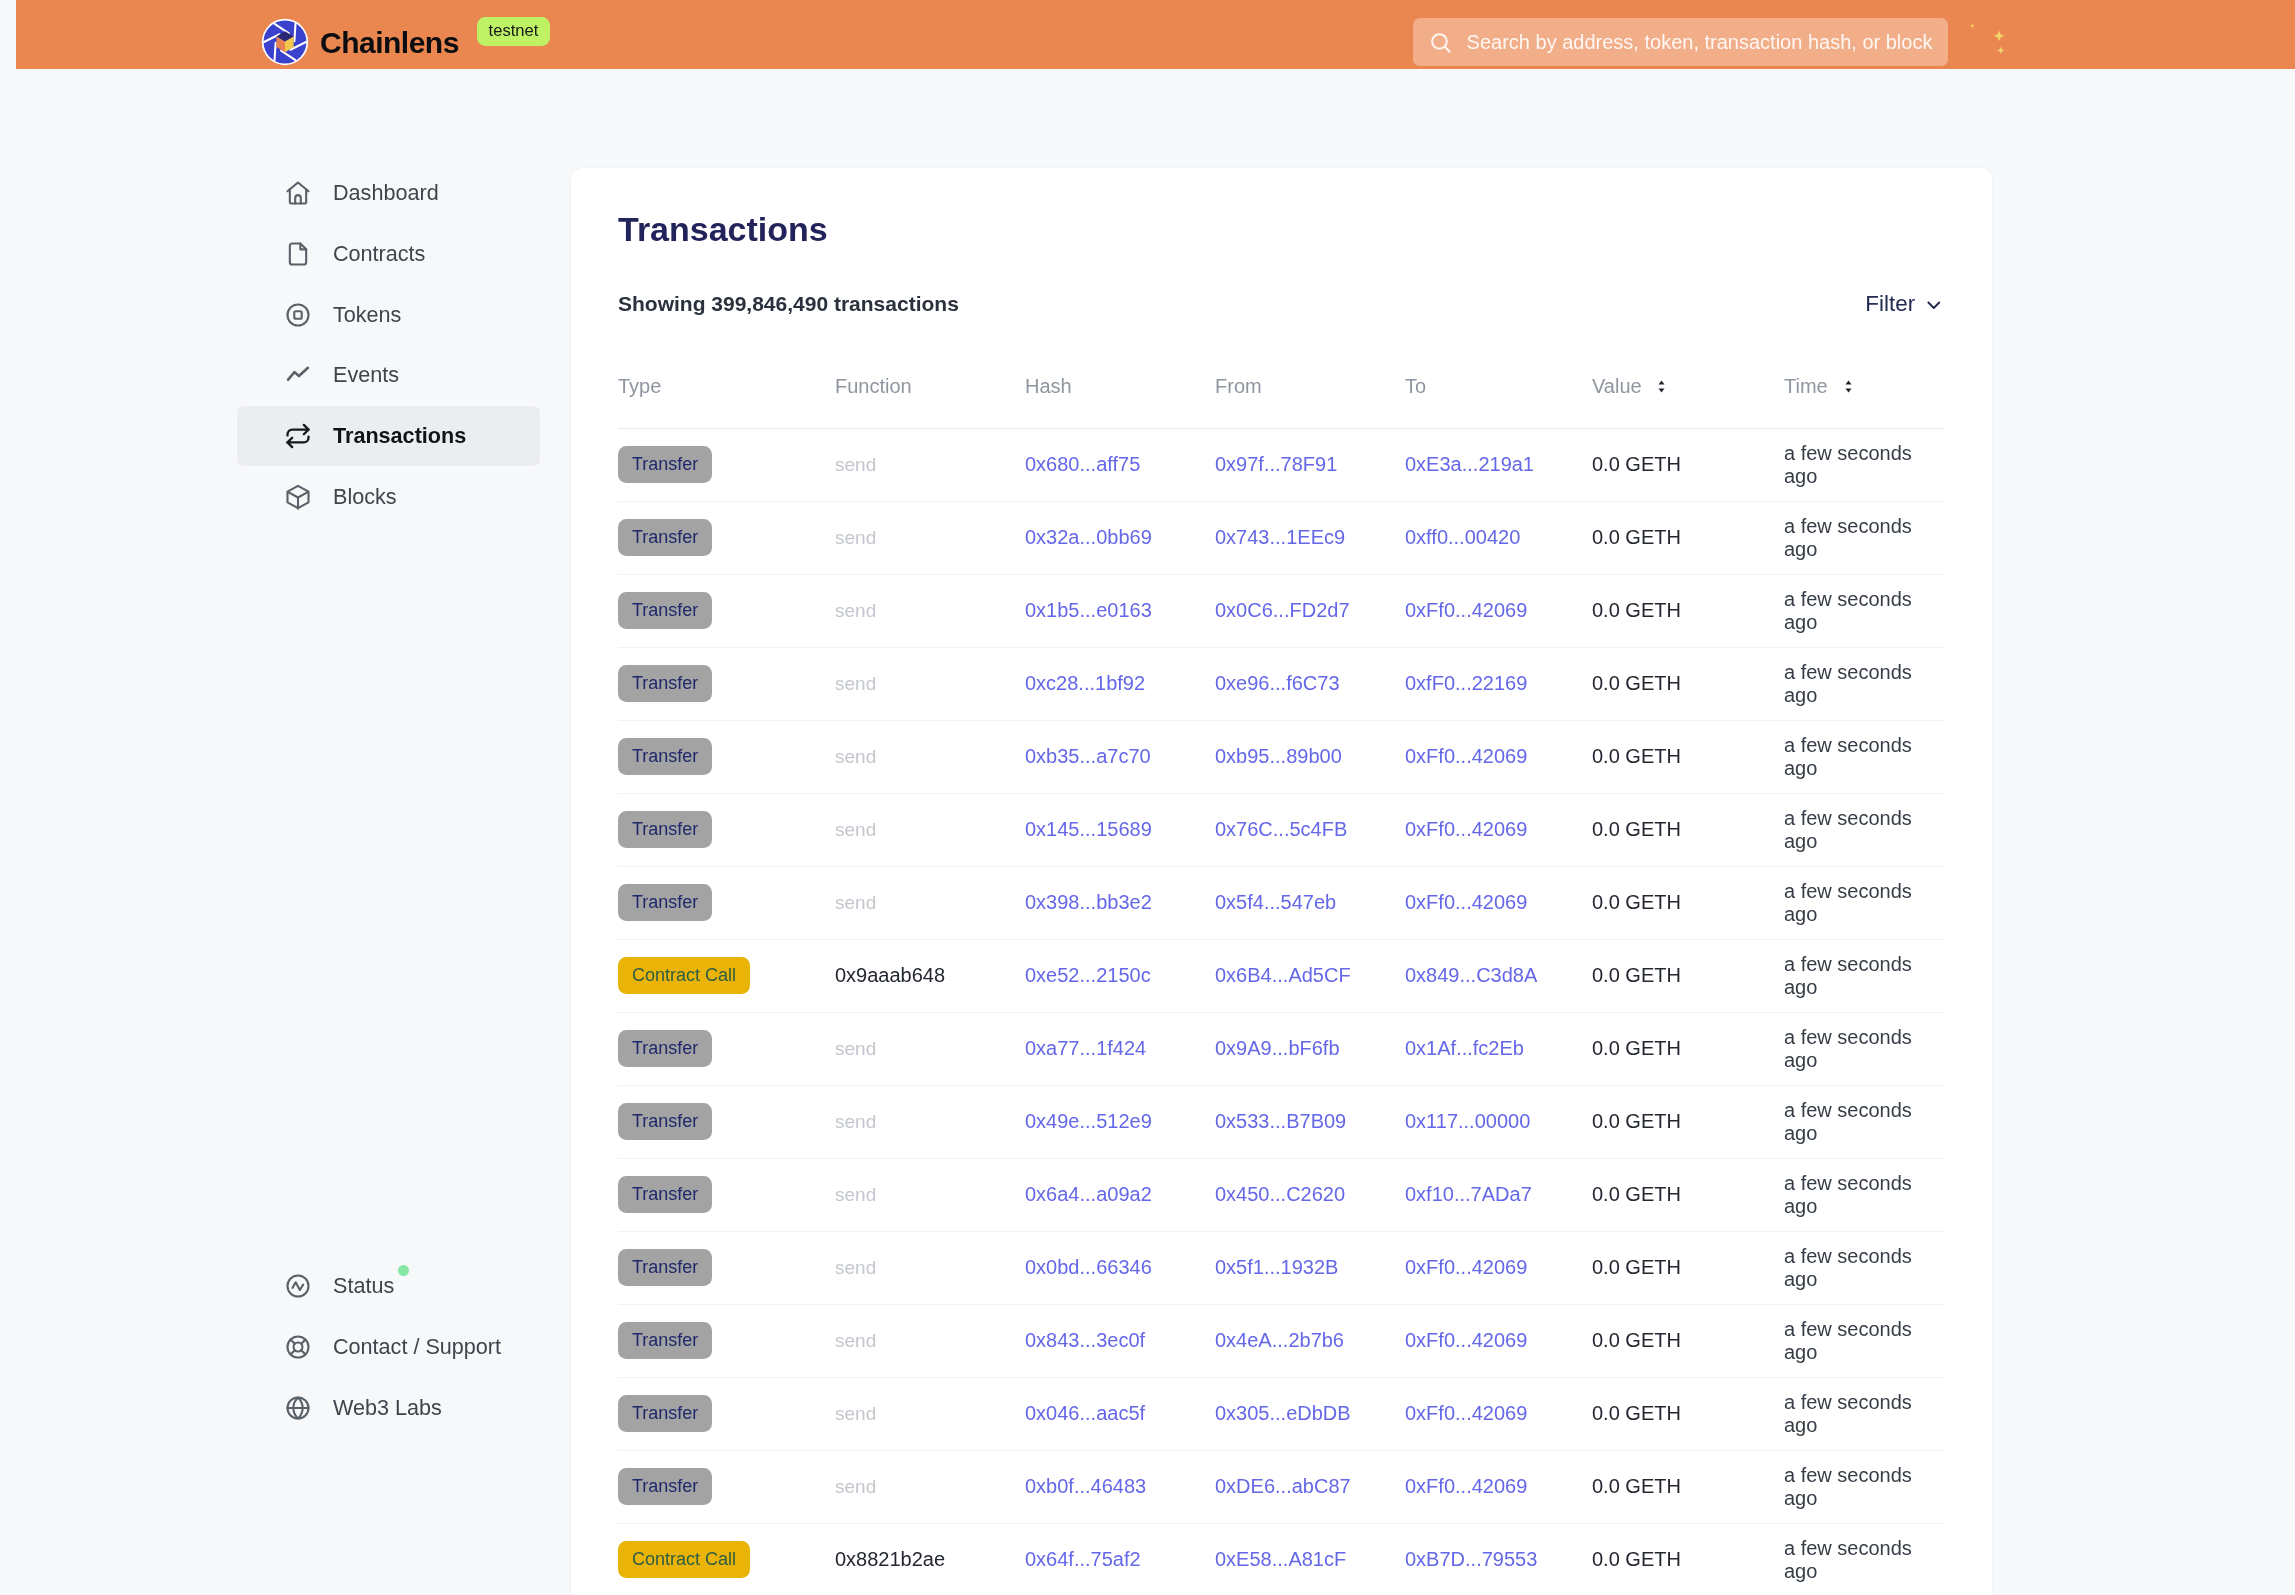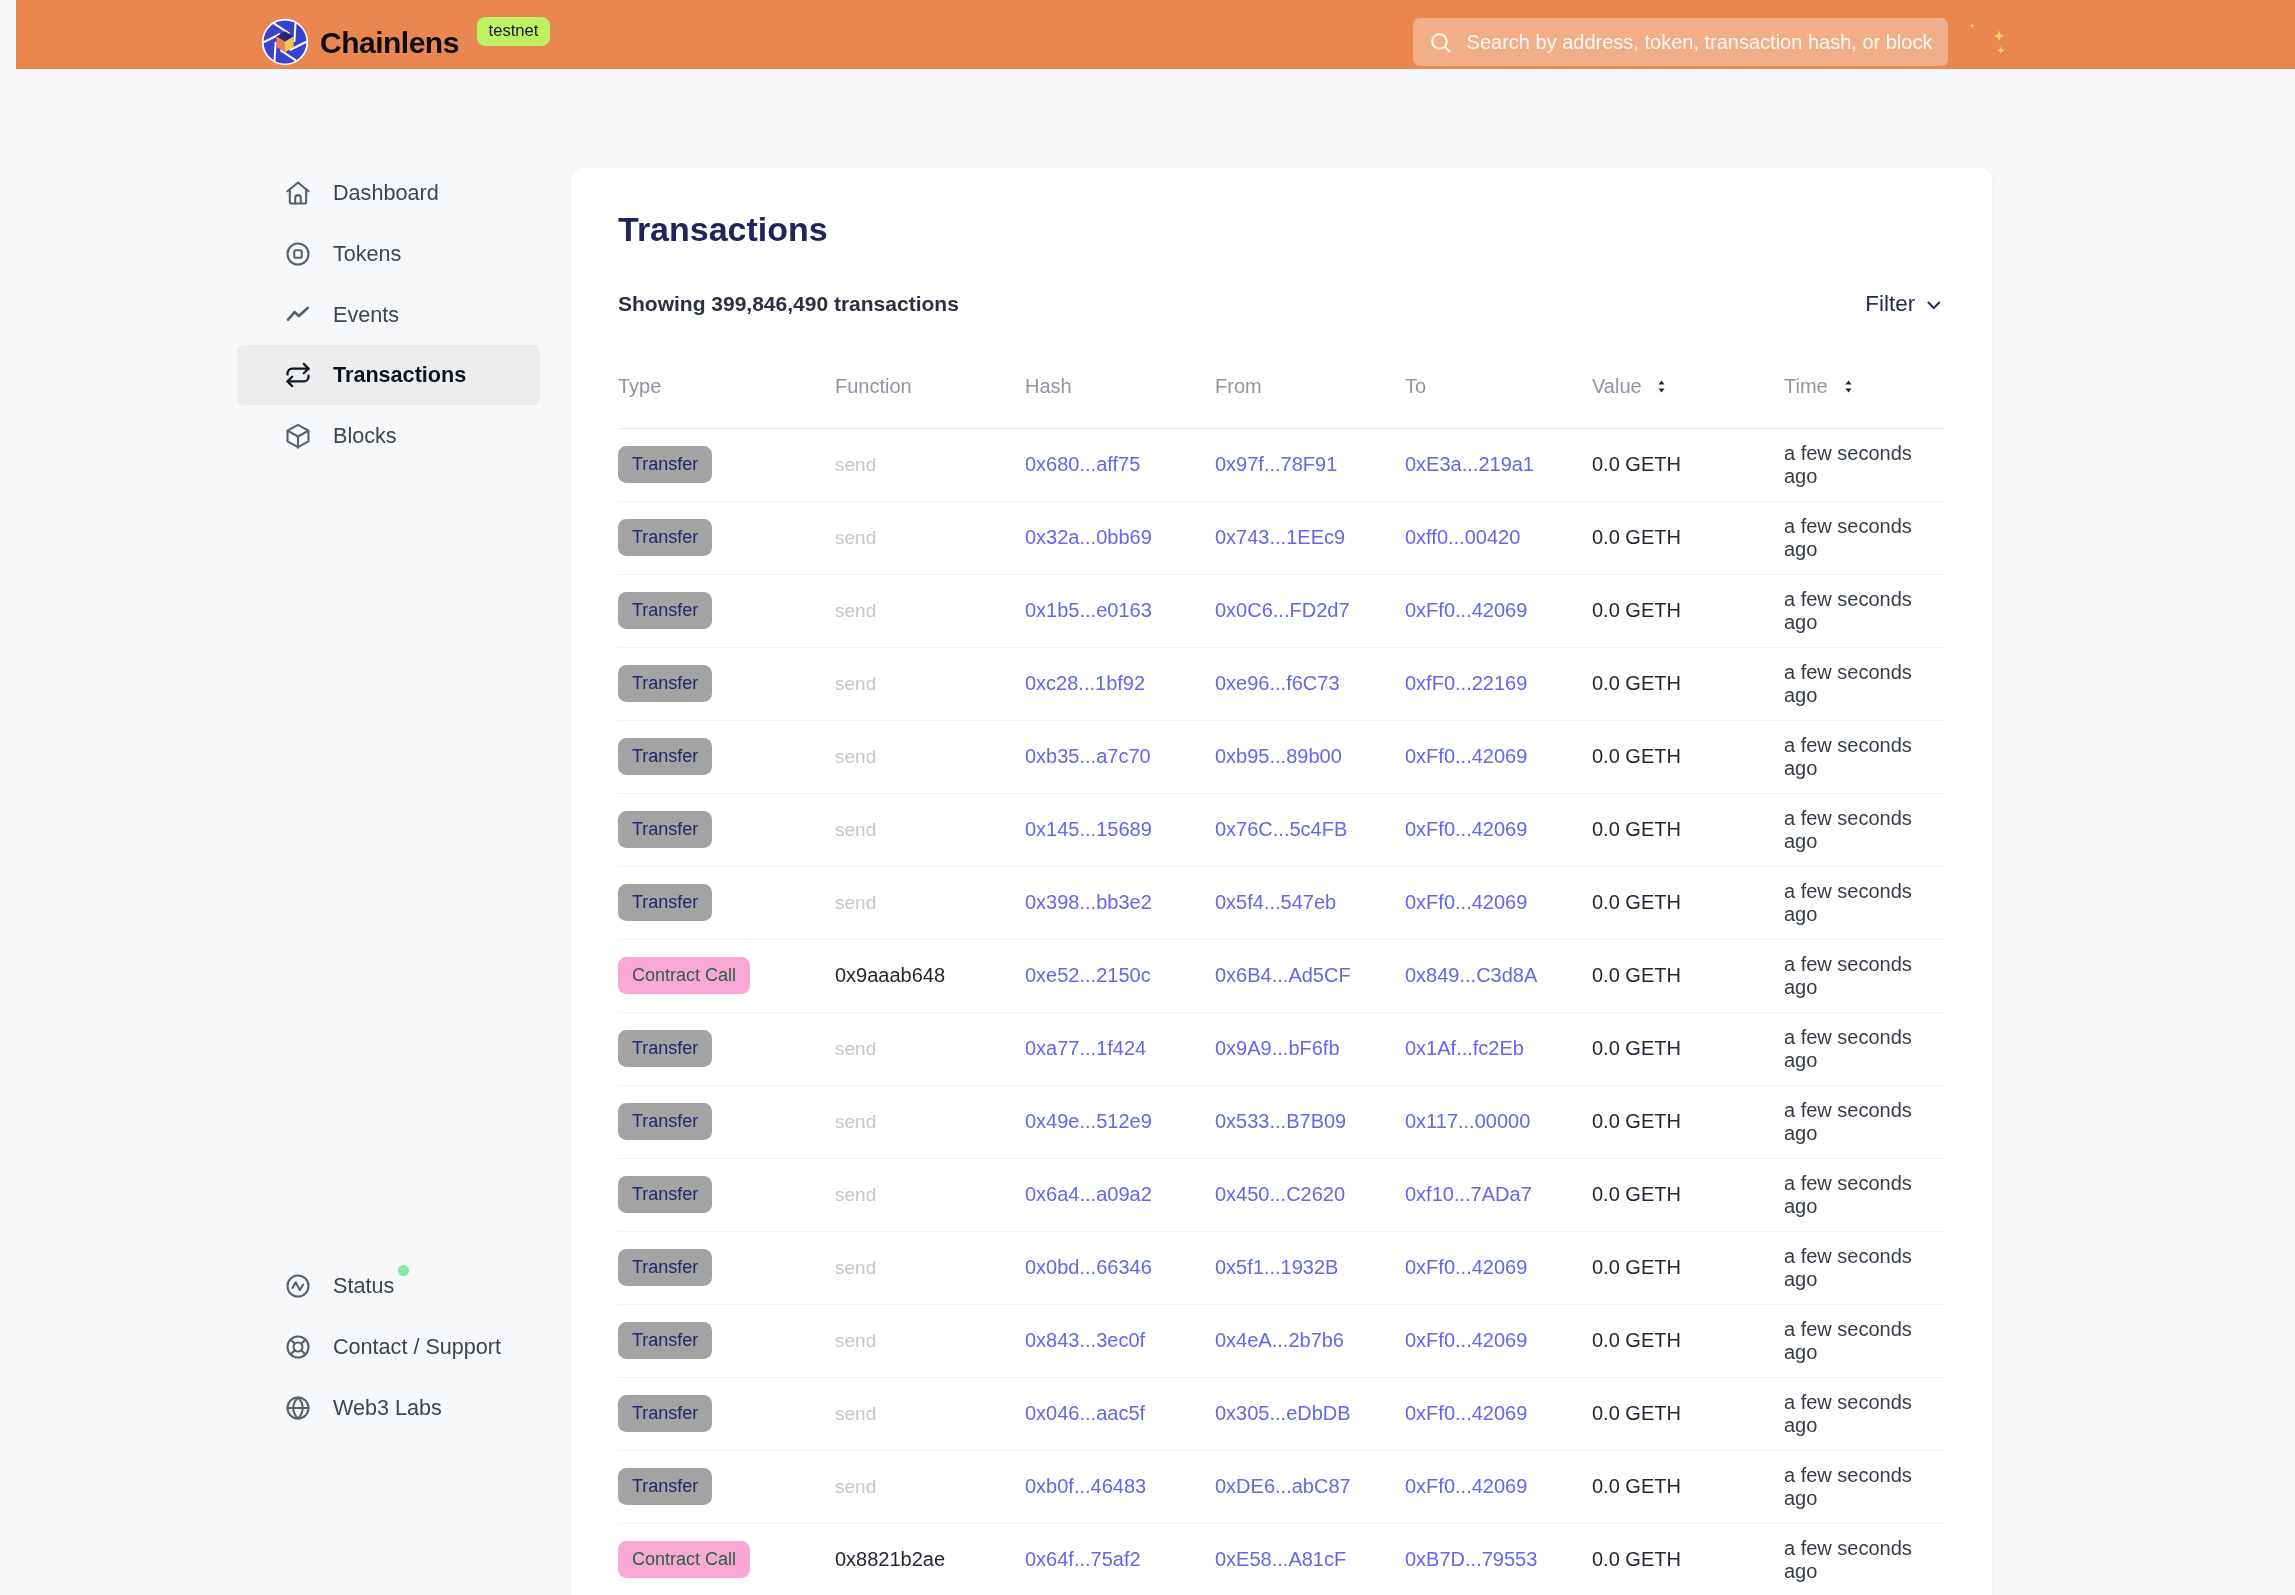--- a/index.html
+++ b/index.html
@@ -54,21 +54,21 @@
 
   .grid-cols { display:grid; grid-template-columns:217px 190px 190px 190px 187px 192px 161px; align-items:center; }
   .thead { margin-top:28px; height:83px; border-bottom:0.8px solid #E7E9EC; color:#8F969F; font-size:20px; }
   .th { display:flex; align-items:center; gap:10.8px; }
   .sort-btn { width:19px; height:19px; background:none; border:none; padding:0; cursor:pointer; display:flex; }
   .sort-btn svg { width:19px; height:19px; }
 
   .row { height:73px; border-bottom:0.8px solid #F1F2F4; font-size:20px; }
   .badge { display:inline-block; padding:7.5px 14px; border-radius:8.3px; font-size:18px; line-height:21.6px; }
   .badge.transfer { background:#a3a3a3; color:#20296B; }
-  .badge.contract_call { background:#f9a8d4; color:#2D5F45; }
+  .badge.contract_call { background:#eab308; color:#2D5F45; }
   .fn { font-size:19px; color:#C3C7CD; }
   .fn.hex { color:#23272F; font-size:20px; }
   .cell-link { color:#6467E8; text-decoration:none; cursor:pointer; }
   .cell-value { color:#23272F; }
   .cell-time { color:#363D47; }
 </style>
 </head>
 <body>
 
 <header class="topbar">
@@ -118,20 +118,31 @@
           <path d="M3 10.5 12 3l9 7.5"></path>
           <path d="M5 8.9V20a1 1 0 0 0 1 1h12a1 1 0 0 0 1-1V8.9"></path>
           <path d="M9.6 21v-4.8a2.4 2.4 0 0 1 4.8 0V21"></path>
         </svg>
       </span>
     <span class="label-wrap">
       <span class="lbl">Dashboard</span>
     </span>
   </div>
 
+  <div class="side-item">
+    <span class="icon">
+        <svg viewBox="0 0 24 24" fill="none" stroke="currentColor" stroke-width="1.8" stroke-linecap="round" stroke-linejoin="round">
+          <path d="M14 3H7a2 2 0 0 0-2 2v14a2 2 0 0 0 2 2h10a2 2 0 0 0 2-2V8z"></path>
+          <path d="M14 3v5h5"></path>
+        </svg>
+      </span>
+    <span class="label-wrap">
+      <span class="lbl">Contracts</span>
+    </span>
+  </div>
 
   <div class="side-item">
     <span class="icon">
         <svg viewBox="0 0 24 24" fill="none" stroke="currentColor" stroke-width="1.8" stroke-linecap="round" stroke-linejoin="round">
           <circle cx="12" cy="12" r="9"></circle>
           <rect x="8.8" y="8.8" width="6.4" height="6.4" rx="1.3"></rect>
         </svg>
       </span>
     <span class="label-wrap">
       <span class="lbl">Tokens</span>

